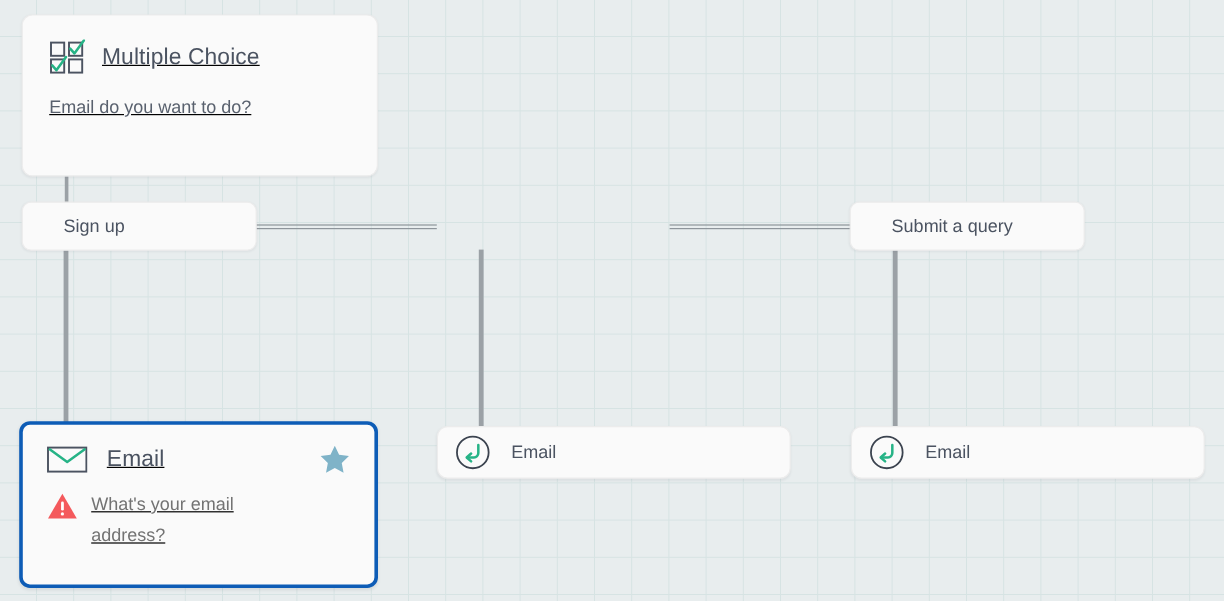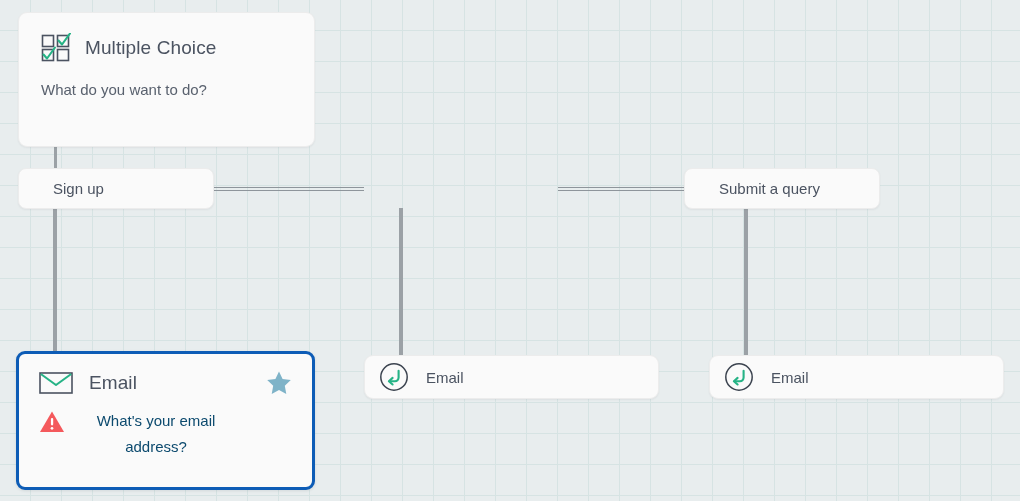--- a/index.html
+++ b/index.html
@@ -43,20 +43,21 @@
     background: transparent;
   }
 
   
   .card {
     position: absolute;
     background: #fafafa;
     border-radius: 9px;
     box-sizing: border-box;
     z-index: 3;
+    text-decoration: underline;
   }
   .card-plain {
     border: 1px solid #ececec;
     box-shadow: 0 1px 2px rgba(30,40,50,0.06);
   }
   .card-selected {
     border: 3px solid #0d5cb6;
     box-shadow: 0 1px 3px rgba(30,40,50,0.10);
   }
 
@@ -104,24 +105,23 @@
   #node-email-main .card-title { flex: 0 0 auto; }
   .star-slot { margin-left: auto; display: flex; align-items: center; }
 
   .warn-row {
     display: flex;
     align-items: flex-start;
     gap: 11px;
   }
   .warn-text {
     font-size: 15px;
-    color: #0c4a6e;
+    color: #737373;
     line-height: 1.75;
     max-width: 160px;
-    text-align: center;
   }
 
   
   .choice {
     position: absolute;
     height: 41px;
     background: #fafafa;
     border: 1px solid #ececec;
     border-radius: 8px;
     box-shadow: 0 1px 2px rgba(30,40,50,0.06);
@@ -133,21 +133,21 @@
   }
   .choice-label {
     font-size: 15px;
     color: #4b5361;
     white-space: nowrap;
     margin-left: 18px;
   }
 
   #choice-0 { left: 18px;  top: 168px; width: 196px; }
   #choice-1 { left: 363px; top: 168px; width: 196px; }
-  #choice-2 { left: 684px; top: 168px; width: 196px; }
+  #choice-2 { left: 708px; top: 168px; width: 196px; }
 
   
   .action {
     position: absolute;
     height: 44px;
     background: #fafafa;
     border: 1px solid #ececec;
     border-radius: 9px;
     box-shadow: 0 1px 2px rgba(30,40,50,0.06);
     display: flex;
@@ -187,21 +187,21 @@
           <rect x="1.5" y="2.5" width="11" height="11" fill="none" stroke="#4b5361" stroke-width="1.6"></rect>
           <rect x="16.5" y="2.5" width="11" height="11" fill="none" stroke="#4b5361" stroke-width="1.6"></rect>
           <rect x="1.5" y="16.5" width="11" height="11" fill="none" stroke="#4b5361" stroke-width="1.6"></rect>
           <rect x="16.5" y="16.5" width="11" height="11" fill="none" stroke="#4b5361" stroke-width="1.6"></rect>
           <polyline points="17.5,7.5 21,11.5 29,0.5" fill="none" stroke="#26b386" stroke-width="2.1" stroke-linecap="round" stroke-linejoin="round"></polyline>
           <polyline points="2.5,21.5 6,25.5 14,14.5" fill="none" stroke="#26b386" stroke-width="2.1" stroke-linecap="round" stroke-linejoin="round"></polyline>
         </svg>
       </span>
       <span class="card-title">Multiple Choice</span>
     </div>
-    <div class="card-sub">What do you want to do?</div>
+    <div class="card-sub">Email do you want to do?</div>
   </div>
 
   <div class="choice" id="choice-0">
     <span class="choice-label">Sign up</span>
   </div>
   <div class="choice" id="choice-2">
     <span class="choice-label">Submit a query</span>
   </div>
 
   <div class="card card-selected" id="node-email-main">

